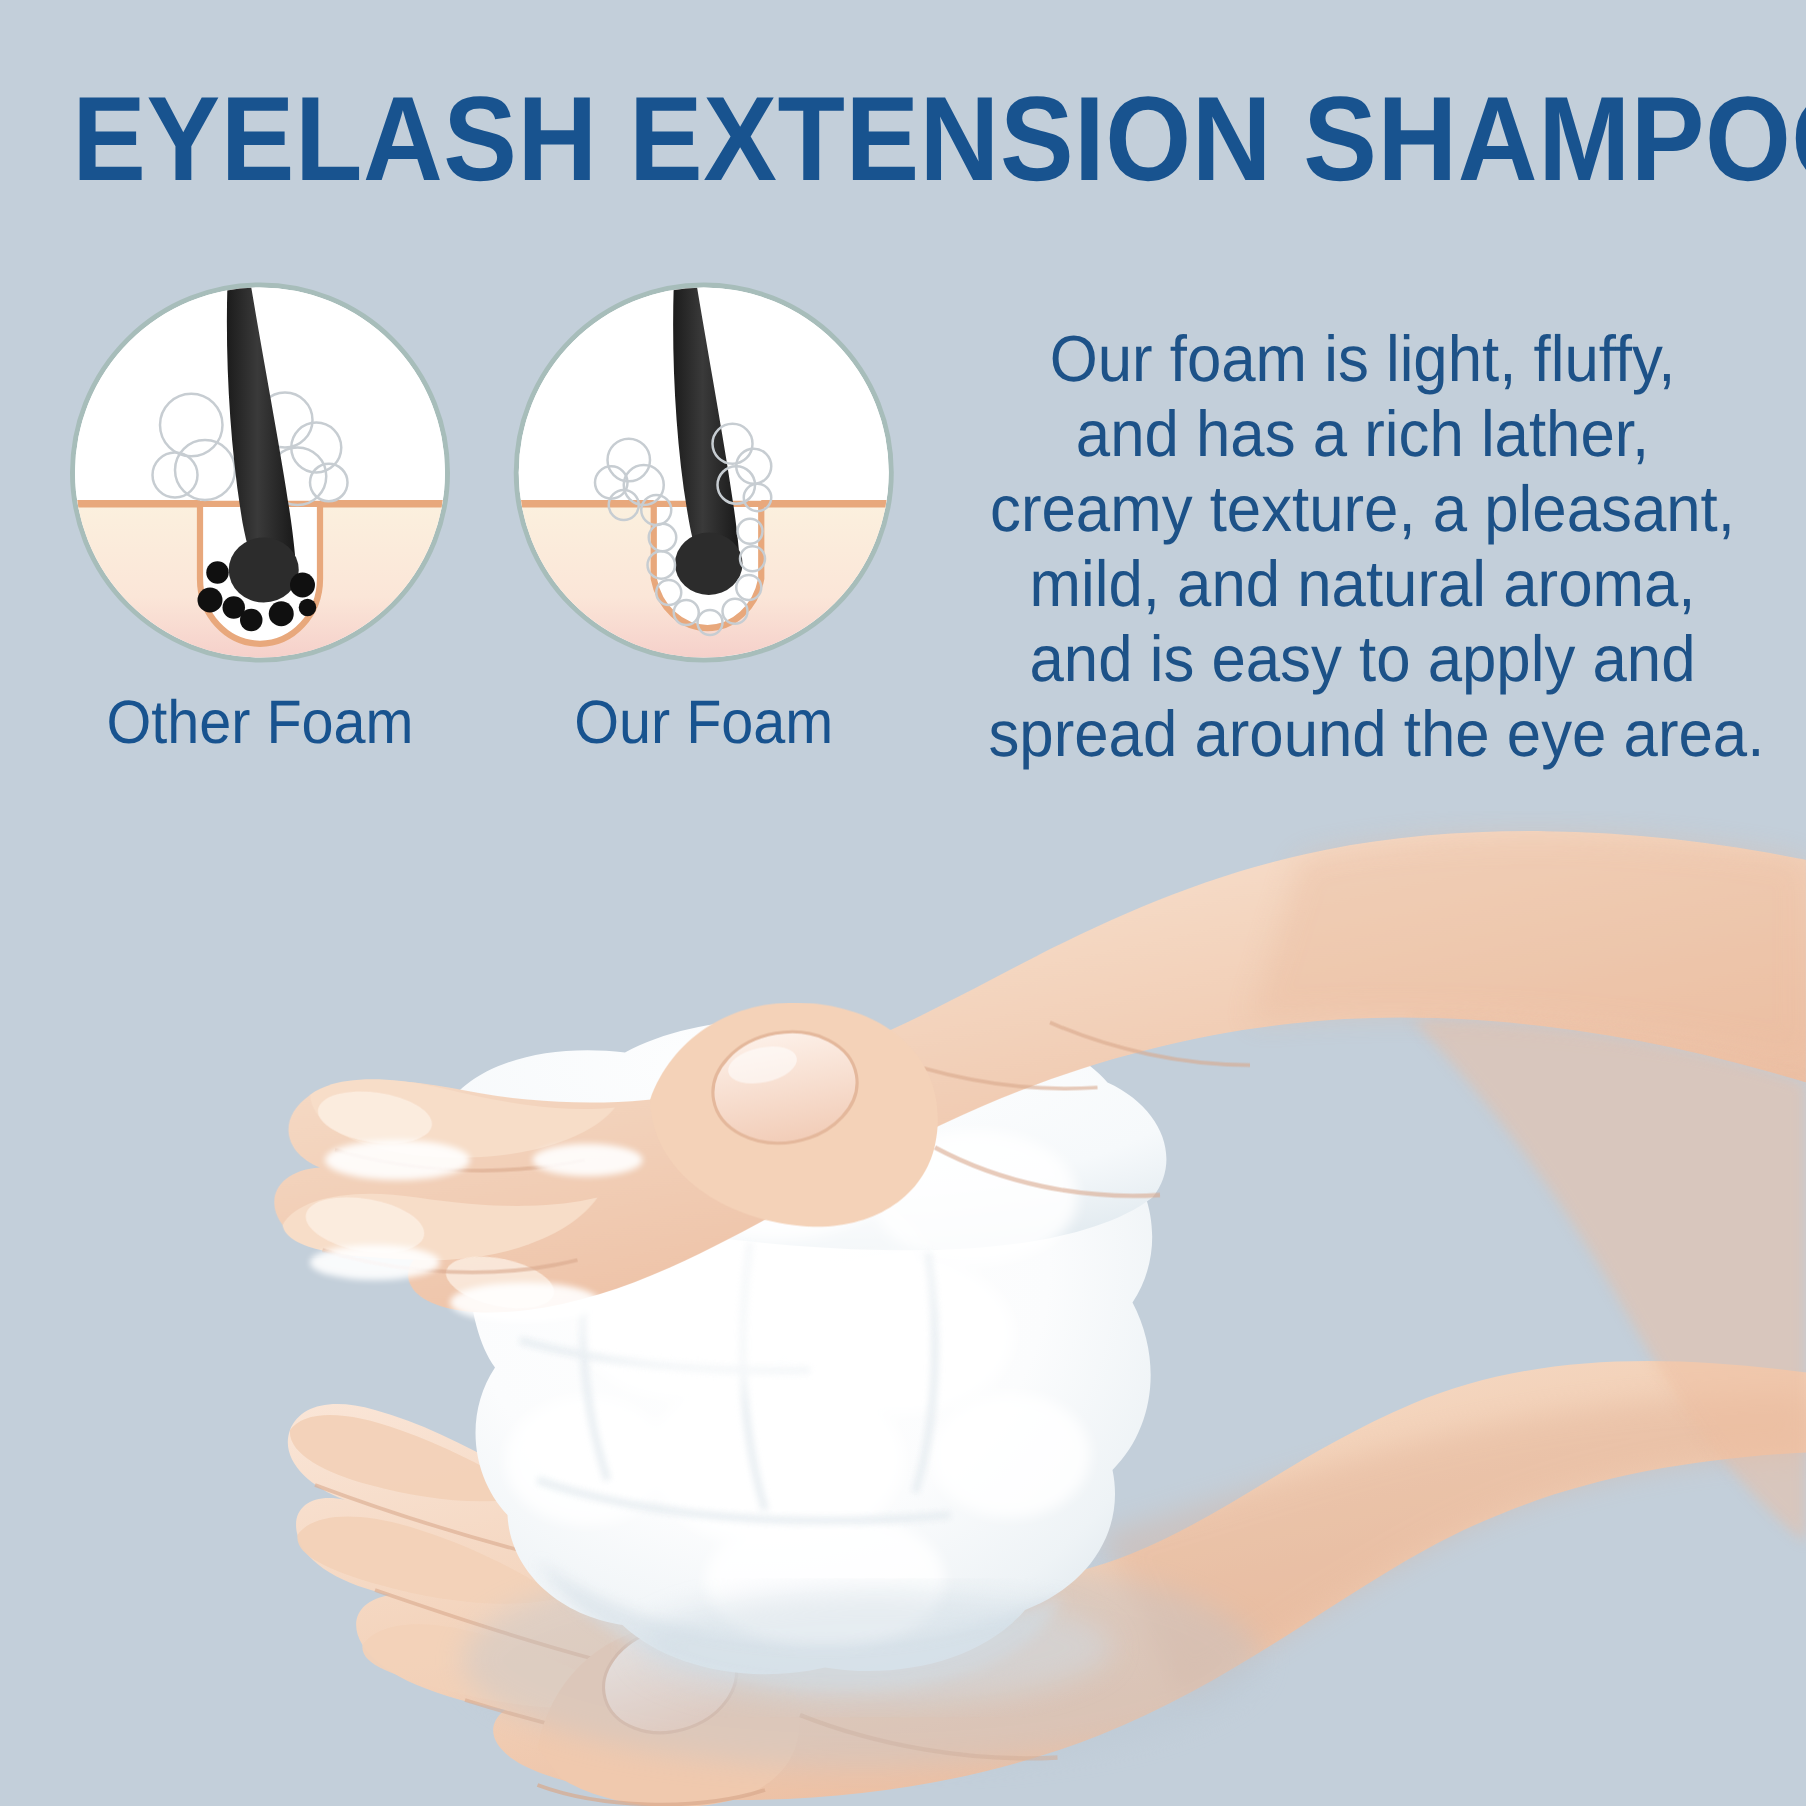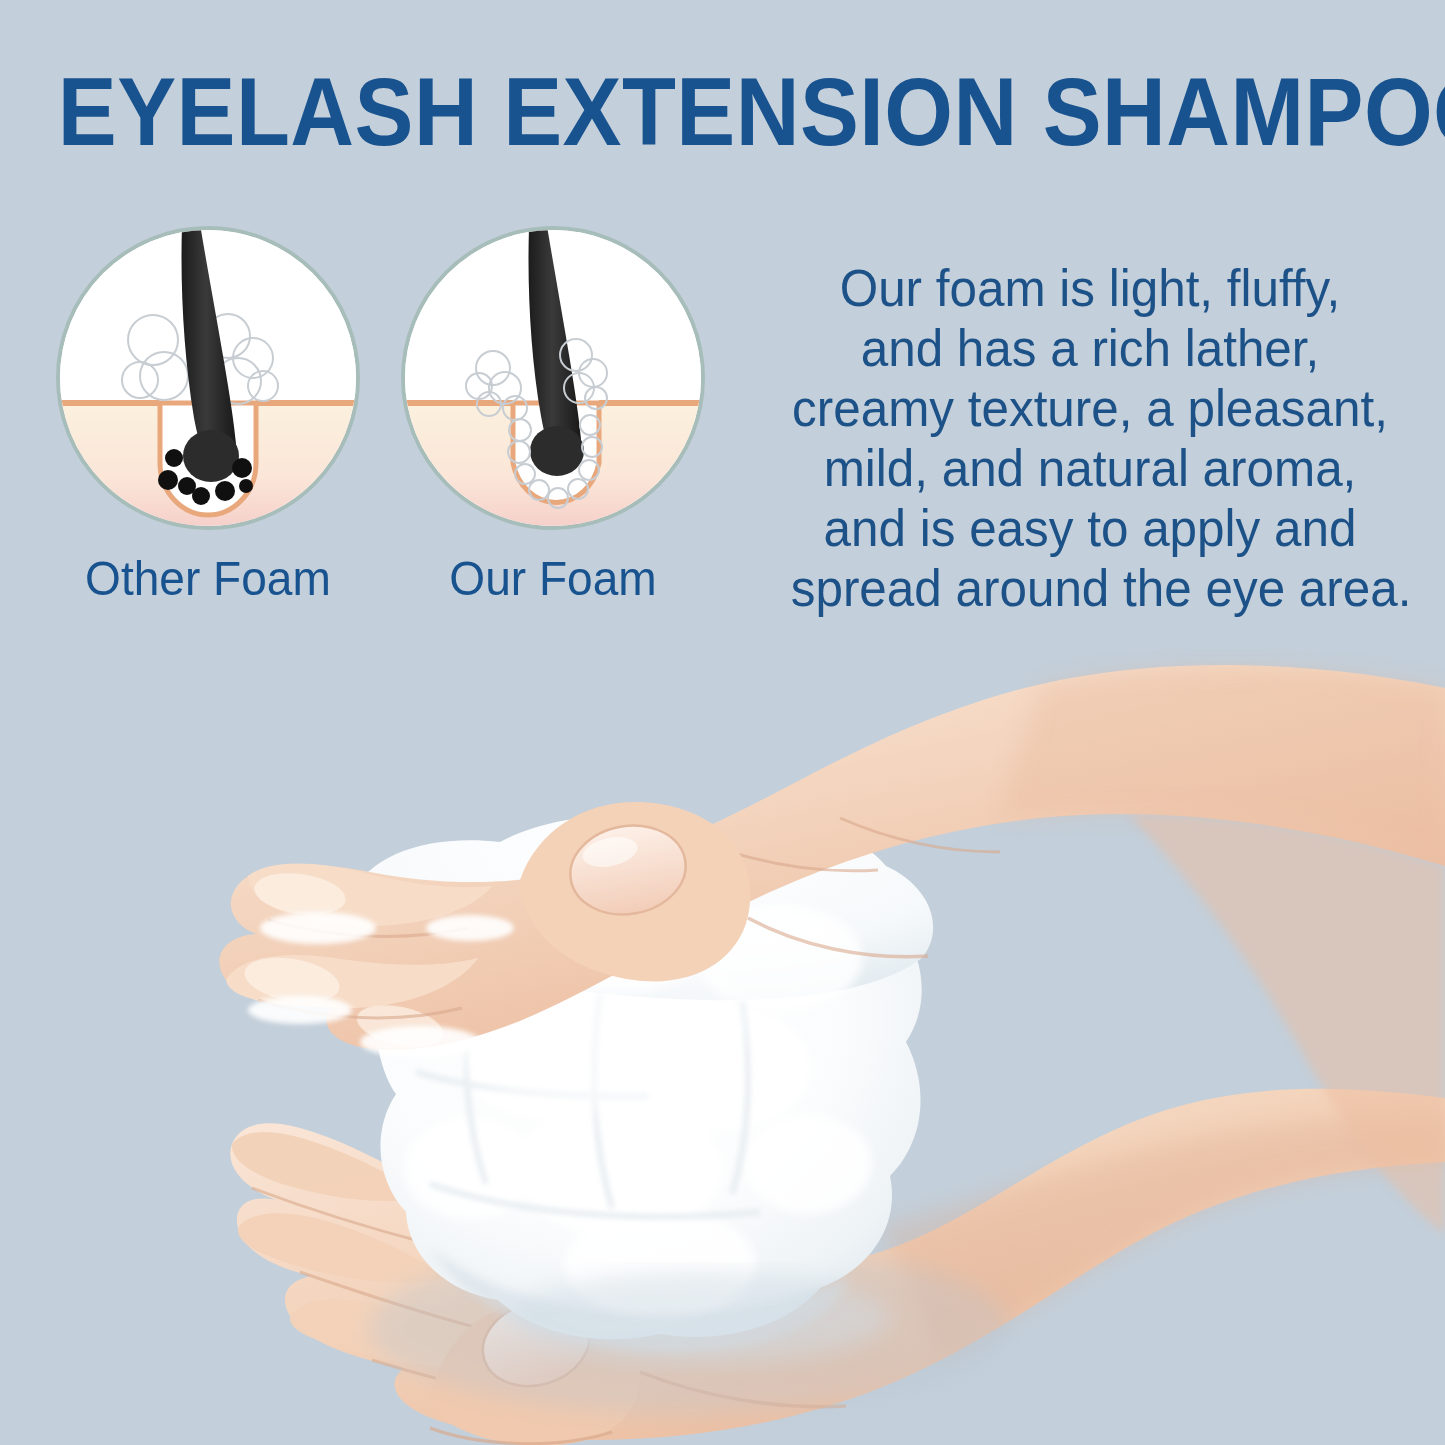--- a/index.html
+++ b/index.html
@@ -42,21 +42,21 @@
     width: 690px;
     height: 420px;
   }
   .circle-col {
     position: absolute;
     top: 0;
     width: 320px;
     height: 420px;
   }
   .circle-col.left  { left: 0px; }
-  .circle-col.right { left: 345px; }
+  .circle-col.right { left: 355px; }
 
   .circle-art {
     position: absolute;
     left: 0; top: 0;
     width: 320px;
     height: 320px;
   }
   .circle-label {
     position: absolute;
     top: 332px;

